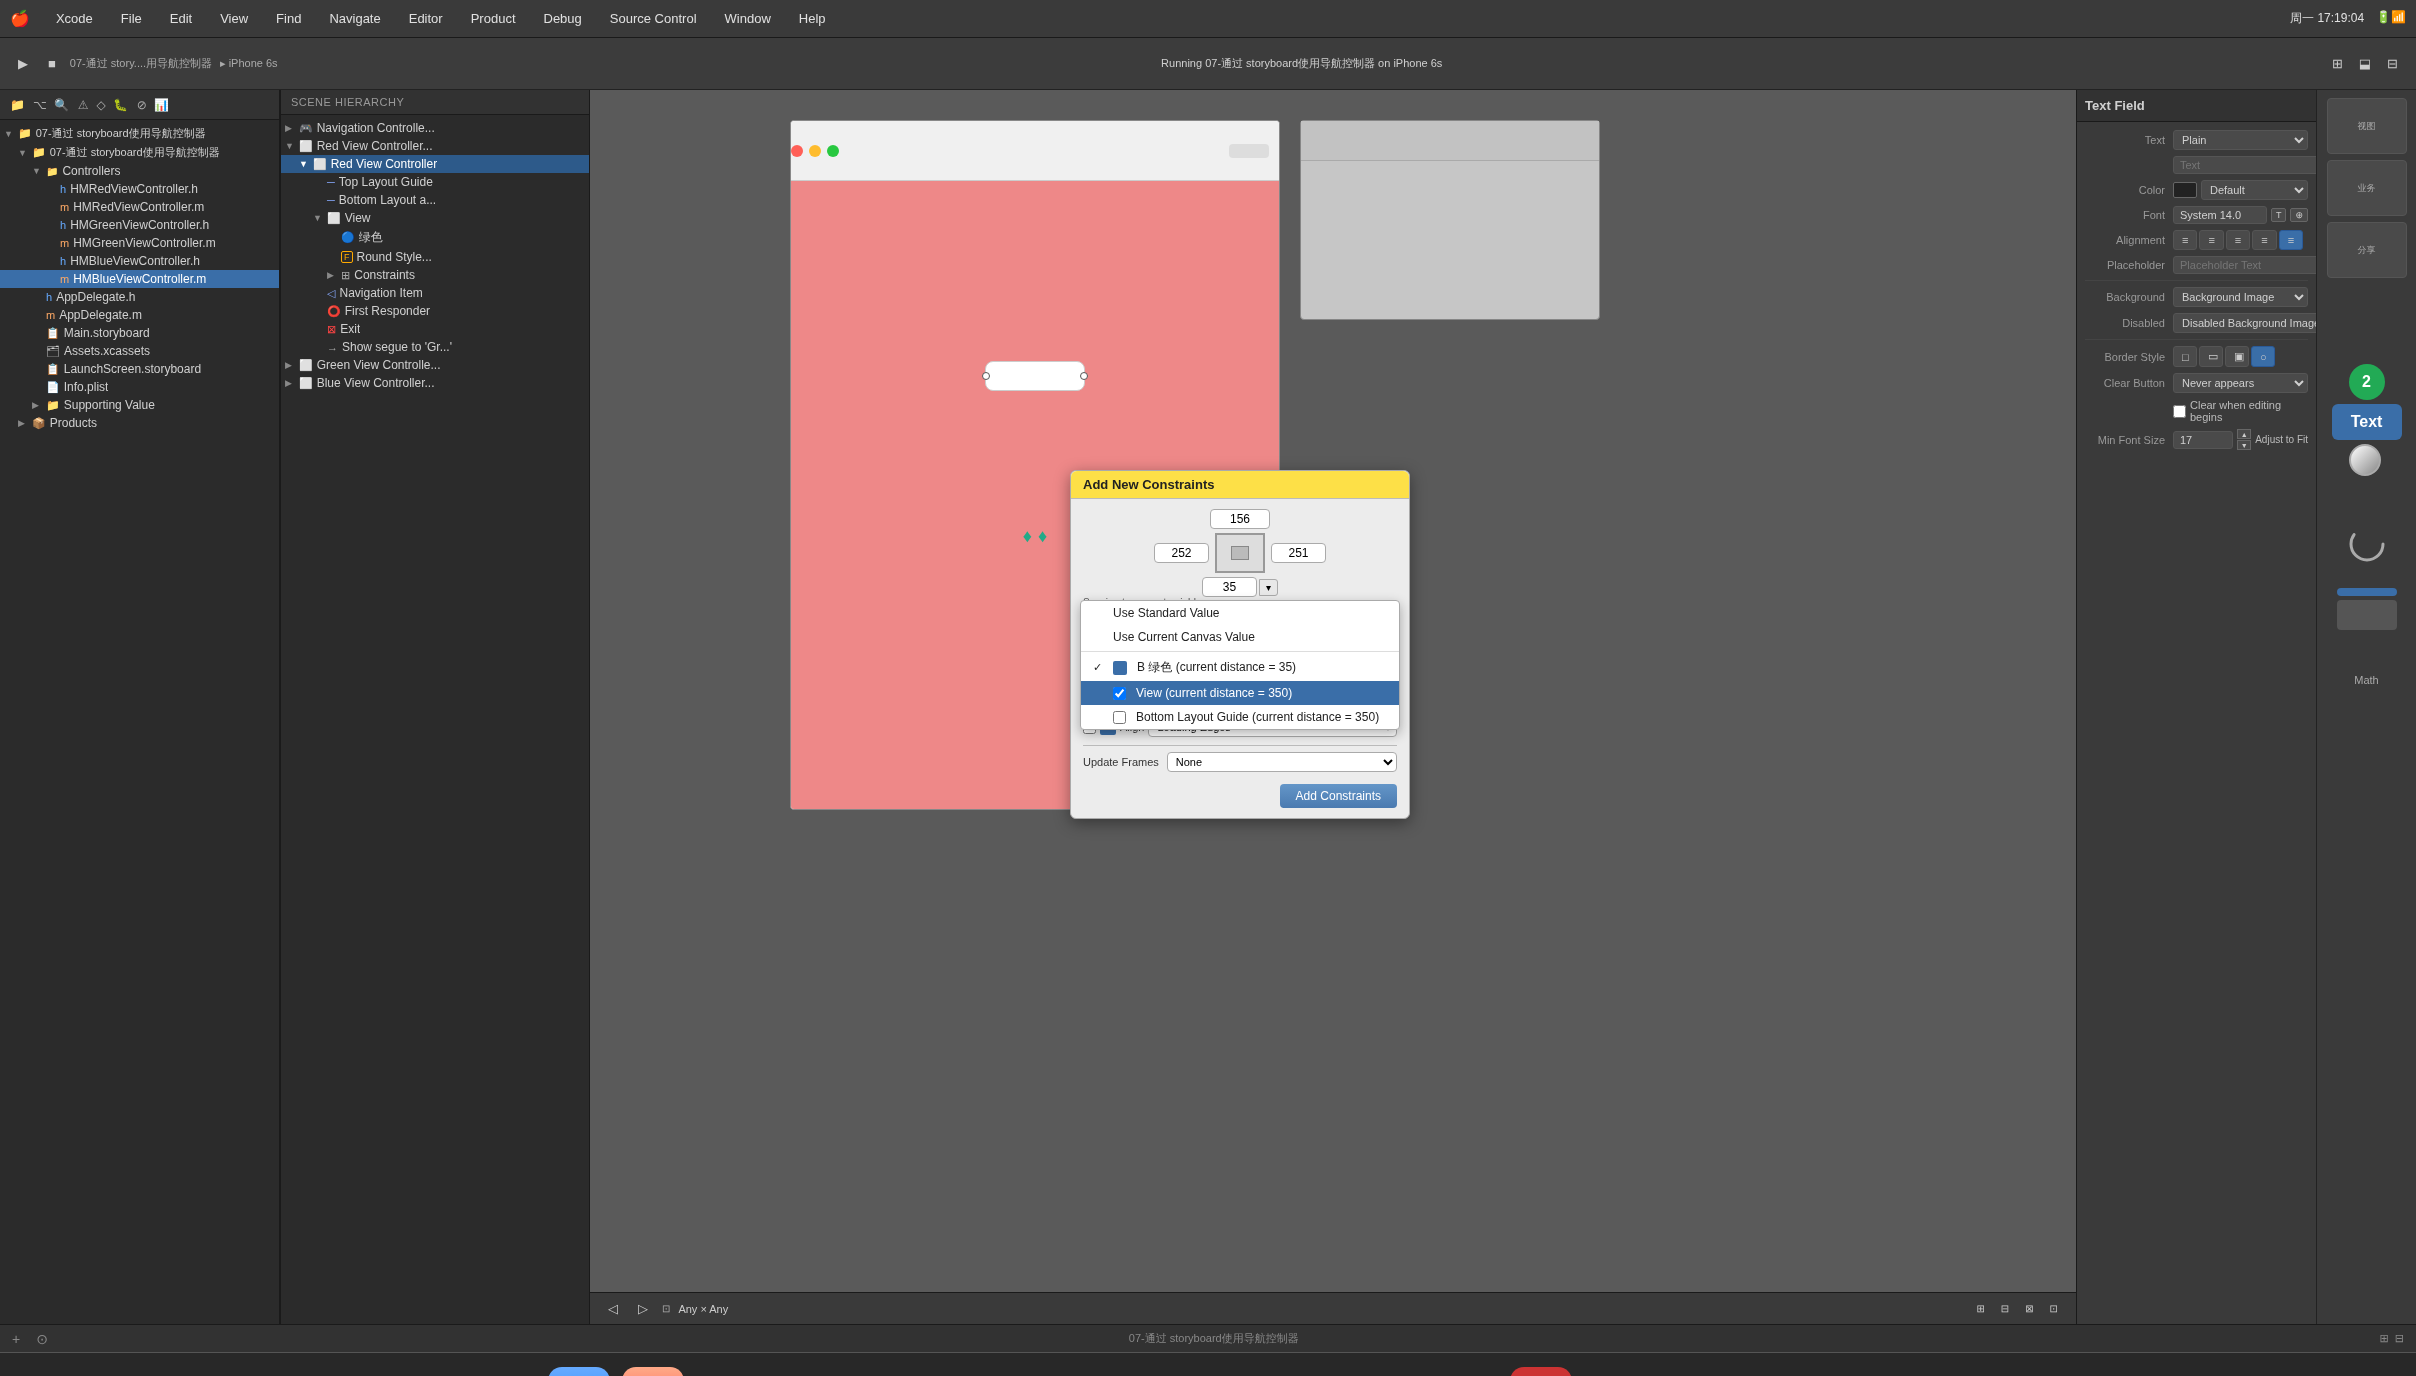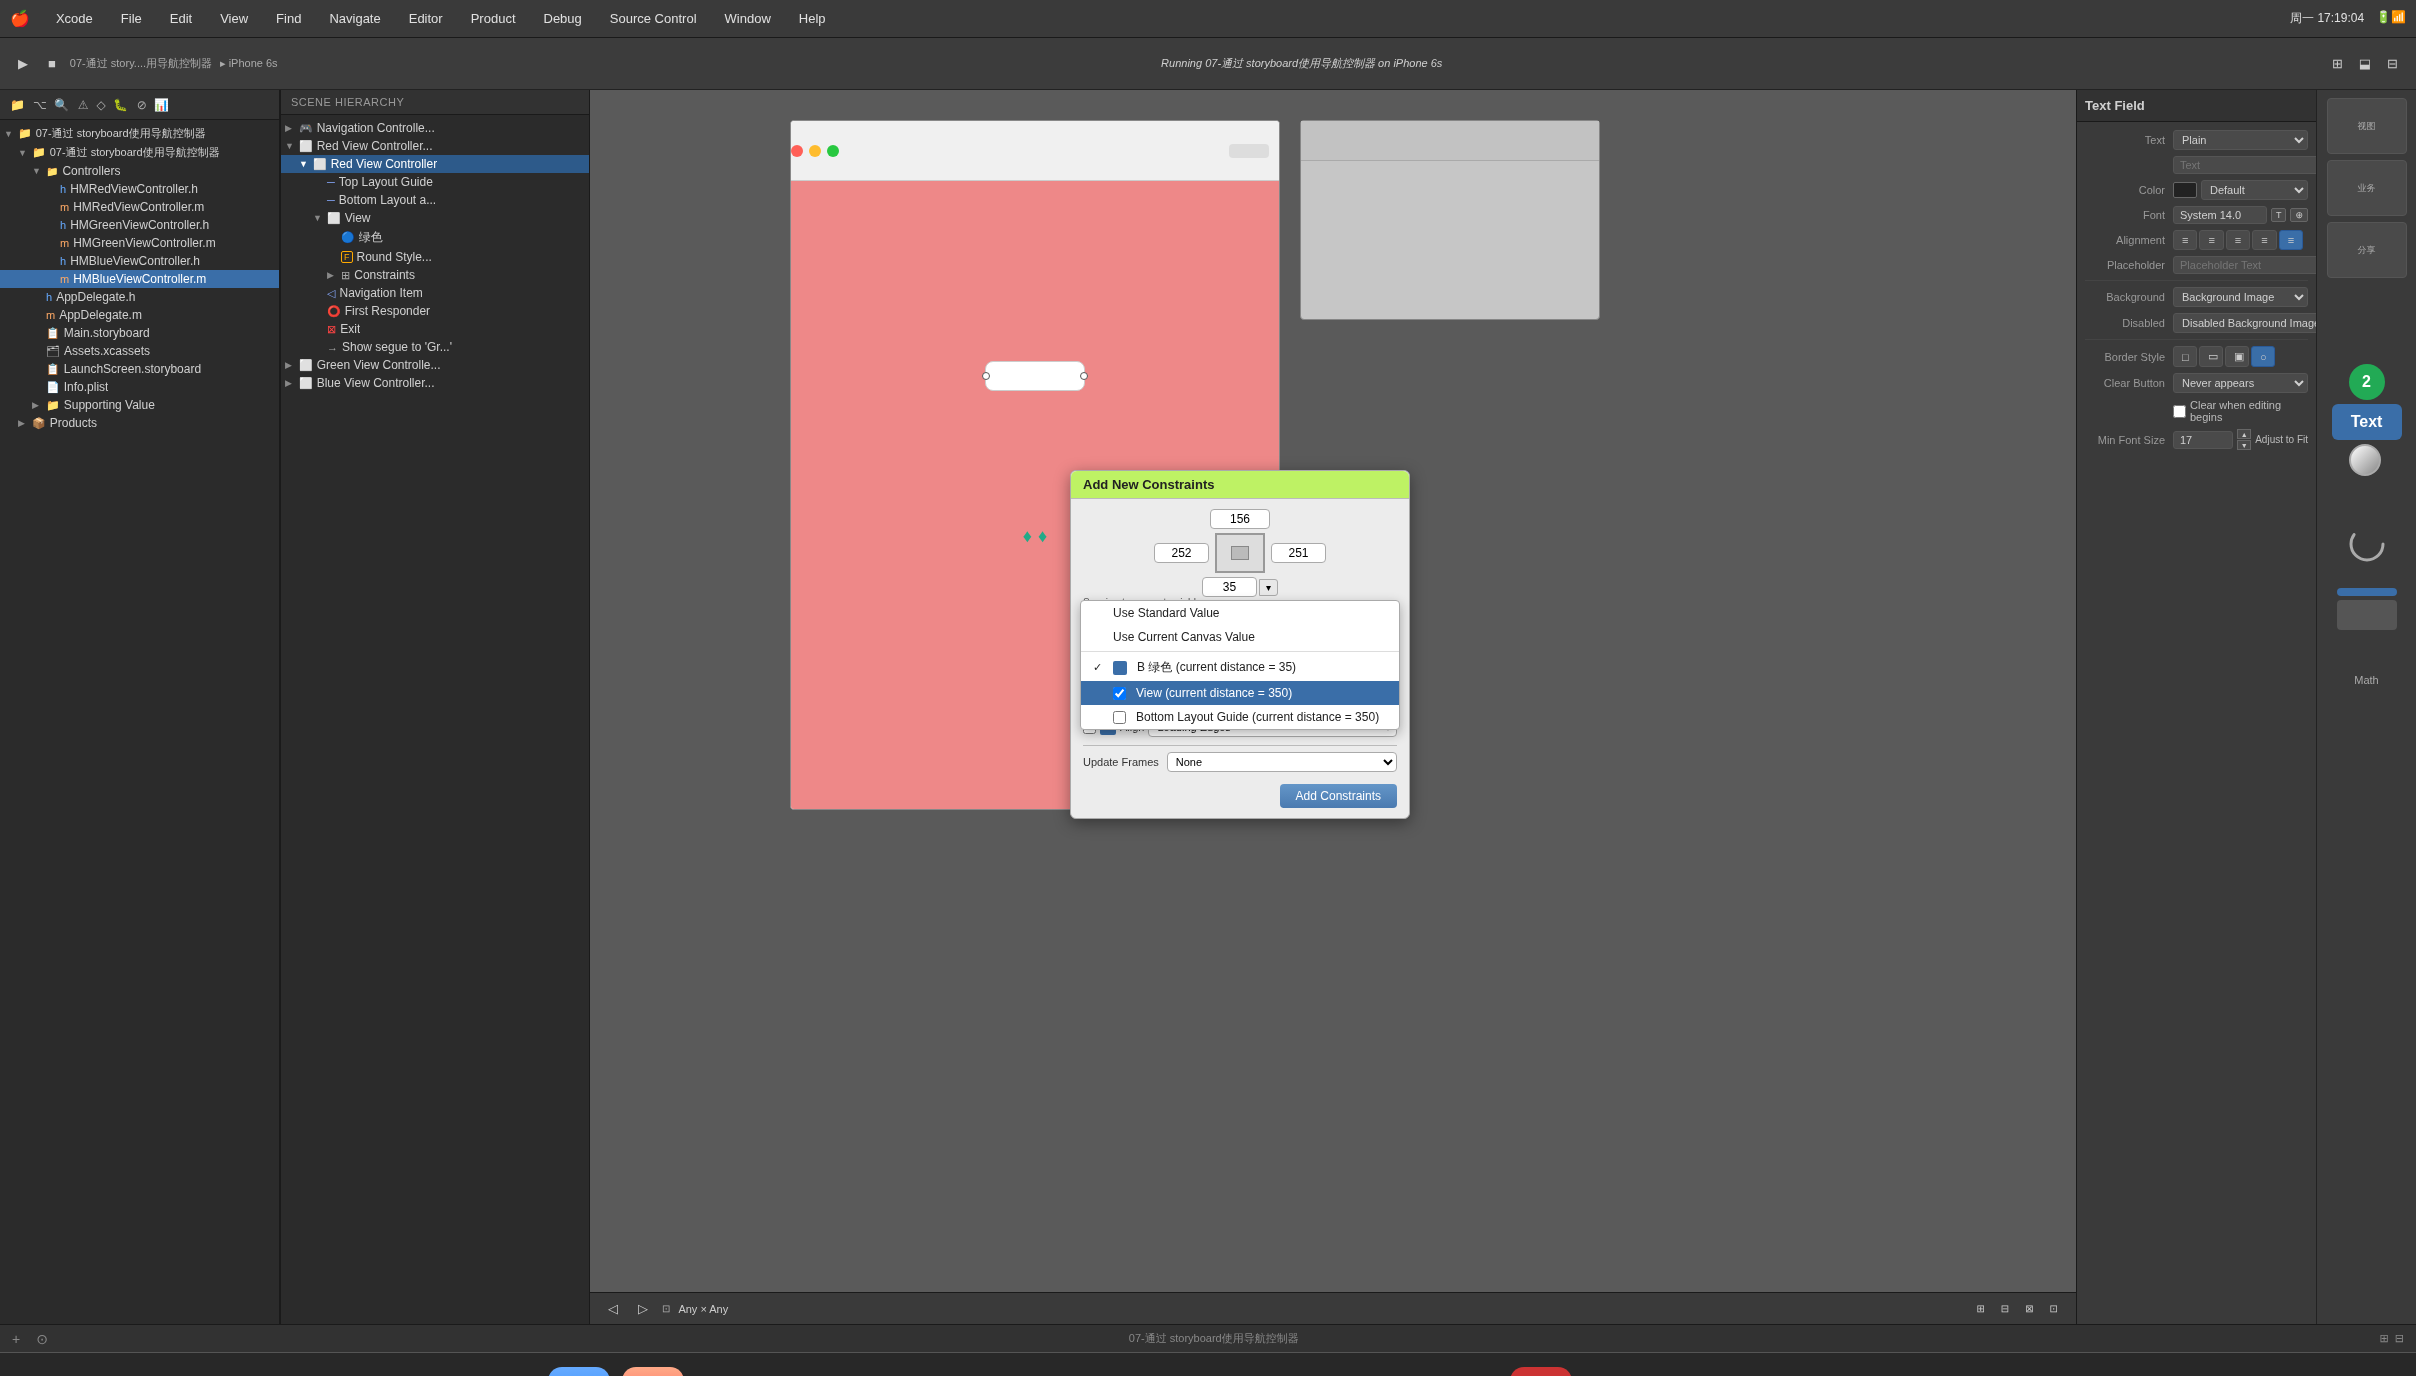--- a/index.html
+++ b/index.html
@@ -15,21 +15,21 @@
     .menubar-item { font-size: 13px; cursor: pointer; padding: 2px 6px; border-radius: 4px; }
     .menubar-right { margin-left: auto; display: flex; align-items: flex-start; gap: 12px; font-size: 12px; }
 
     
     .toolbar {
       display: flex; align-items: center; height: 52px;
       background: #3c3c3c; border-bottom: 1px solid #222;
       padding: 0 12px; gap: 8px;
     }
     .toolbar-btn { background: none; border: none; color: #ccc; cursor: pointer; padding: 4px 6px; border-radius: 4px; font-size: 13px; }
-    .toolbar-path { display: flex; align-items: center; gap: 4px; color: #aaa; font-size: 11px; flex: 1; justify-content: center; font-style: italic; }
+    .toolbar-path { display: flex; align-items: center; gap: 4px; color: #aaa; font-size: 11px; flex: 1; justify-content: center; }
     .toolbar-path span { cursor: pointer; }
 
     
     .main-layout { display: flex; height: calc(1376px - 90px - 52px); }
 
     
     .file-nav {
       width: 280px; background: #2b2b2b; border-right: 1px solid #1a1a1a;
       display: flex; flex-direction: column; overflow: hidden;
     }
@@ -83,21 +83,21 @@
     }
 
     
     .constraints-panel {
       position: absolute; left: 480px; top: 380px;
       width: 340px; background: #ececec; border: 1px solid #aaa;
       border-radius: 6px; box-shadow: 0 4px 16px rgba(0,0,0,0.4);
       z-index: 100;
     }
     .constraints-title {
-      background: #bef264; padding: 6px 12px; font-size: 13px; font-weight: 600;
+      background: #fde047; padding: 6px 12px; font-size: 13px; font-weight: 600;
       border-bottom: 1px solid #bbb; border-radius: 6px 6px 0 0; color: #222;
     }
     .constraints-body { padding: 10px 12px; }
     .constraints-input {
       width: 70px; padding: 2px 6px; border: 1px solid #aaa; border-radius: 4px;
       font-size: 12px; background: white; text-align: center;
     }
     .constraints-select {
       padding: 2px 4px; border: 1px solid #aaa; border-radius: 4px;
       font-size: 11px; background: white;

